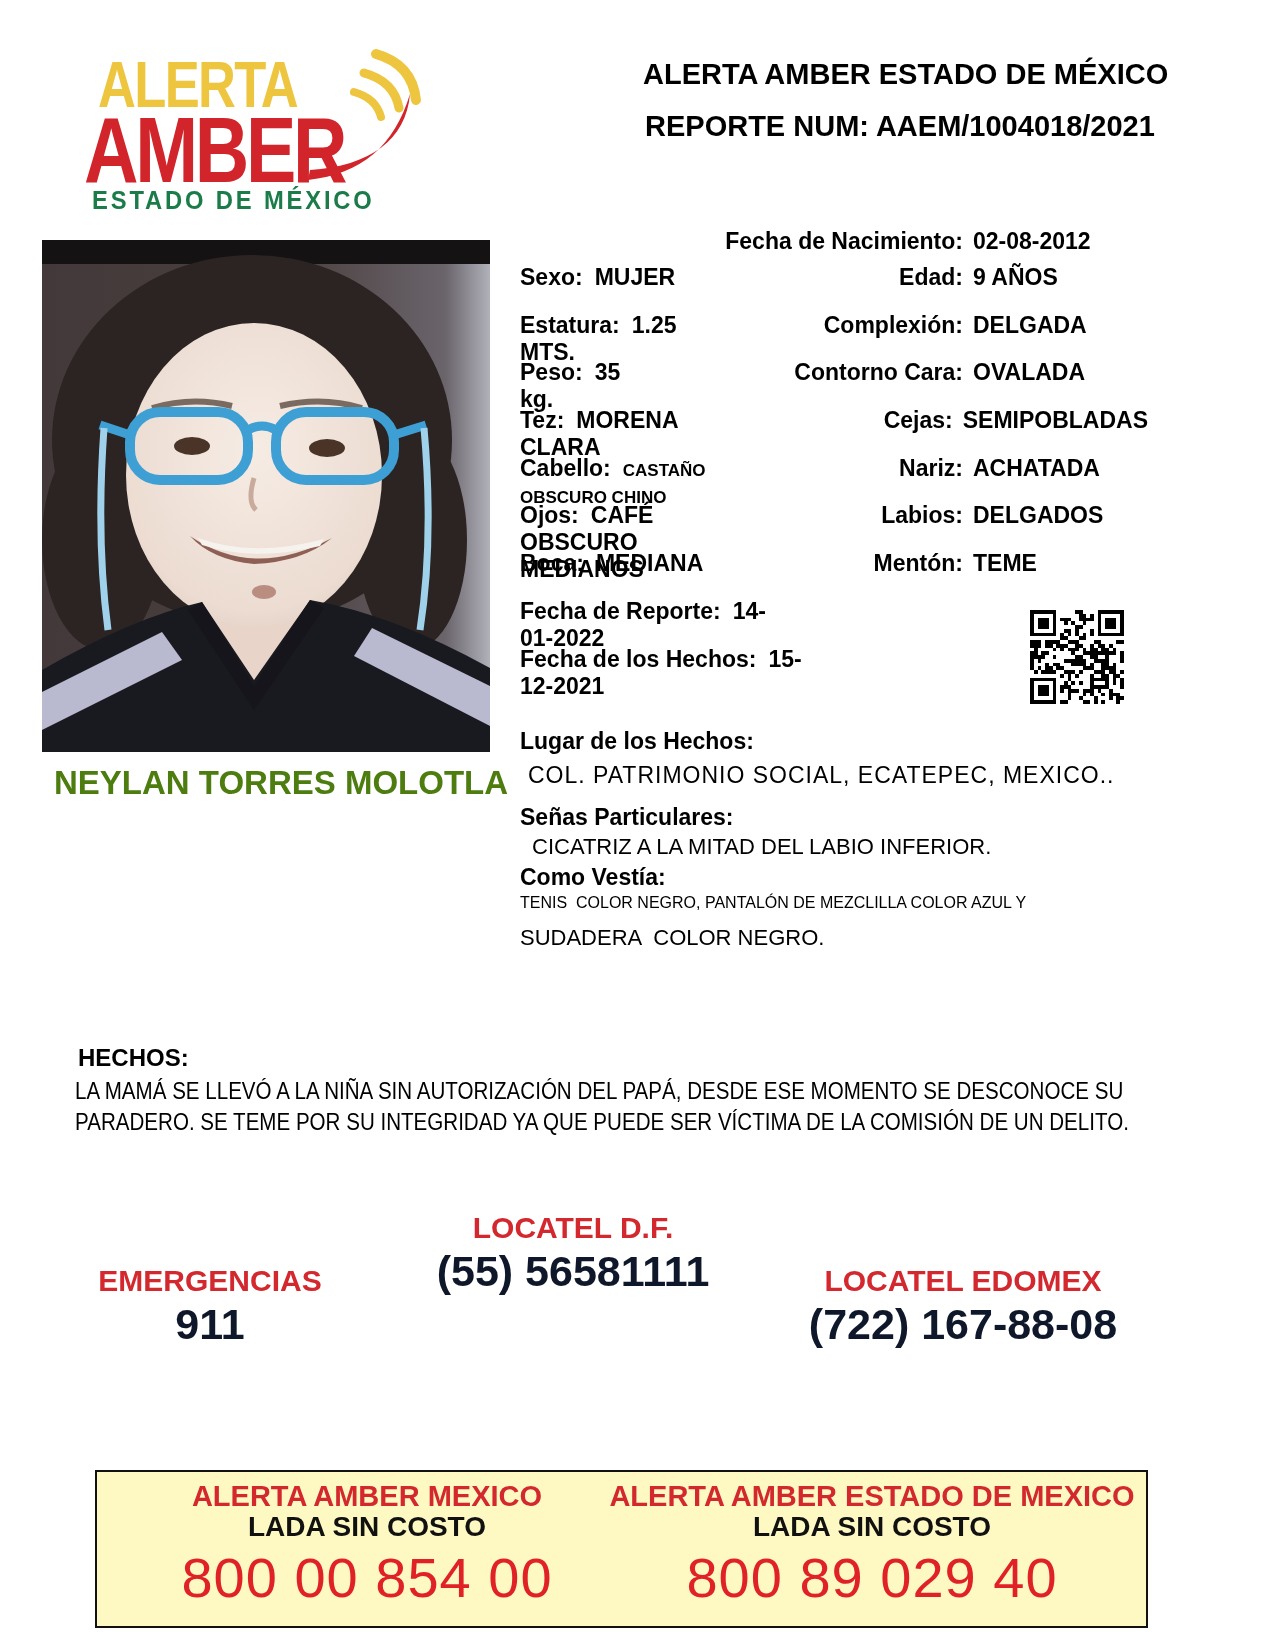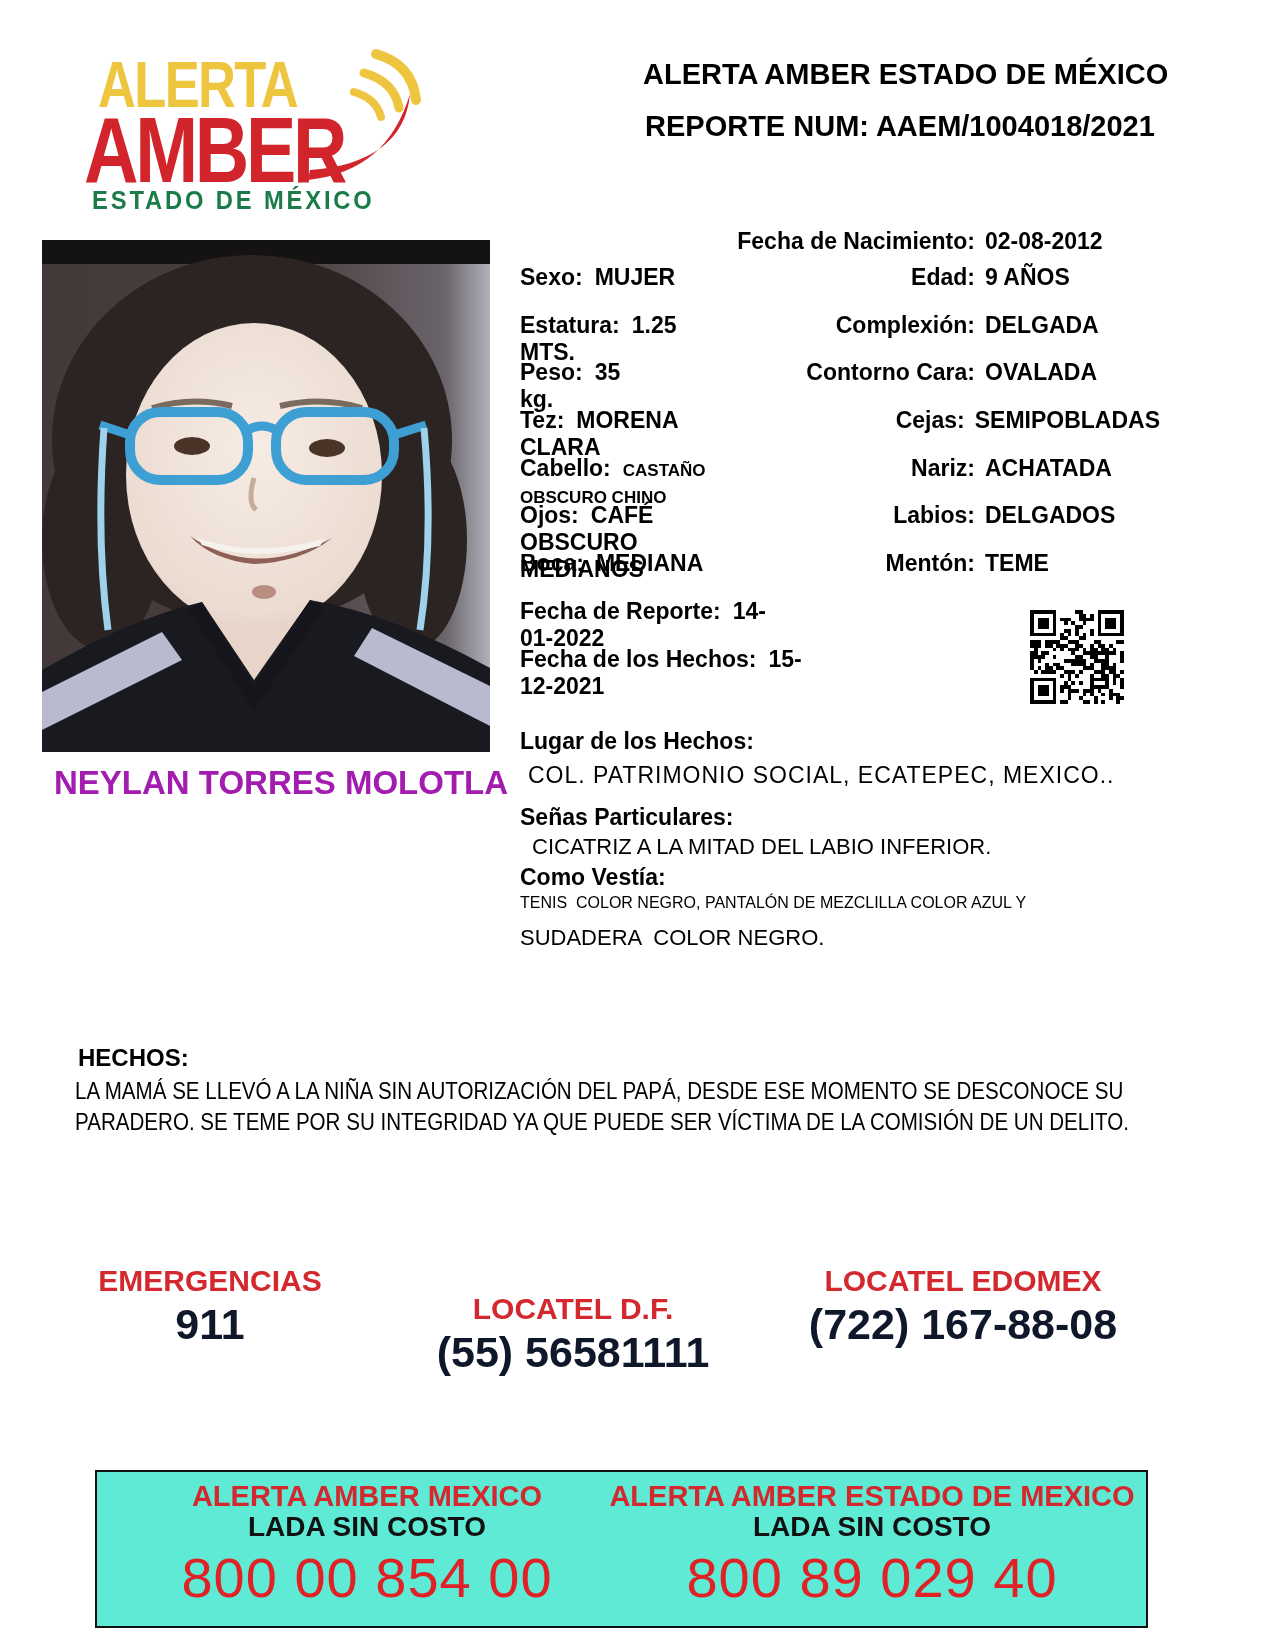--- a/index.html
+++ b/index.html
@@ -28,31 +28,31 @@
 
   
   .hdr-line1 { left:643px; top:58px;  font-size:29px; font-weight:700; white-space:nowrap; }
   .hdr-line2 { left:645px; top:110px; font-size:29px; font-weight:700; white-space:nowrap; }
 
   
   .photo { left:42px; top:240px; width:448px; height:512px; background:#2e2a2b; }
   .photo svg { display:block; width:100%; height:100%; }
 
   .child-name {
-    left:54px; top:764px; font-size:33px; font-weight:700; color:#a21caf;
+    left:54px; top:764px; font-size:33px; font-weight:700; color:#4d7c0f;
     white-space:nowrap; letter-spacing:0px;
   }
 
   
   .info { left:520px; top:0px; width:645px; height:1000px; }
   .irow { position:absolute; height:27px; font-size:23px; font-weight:700; white-space:nowrap; }
   .lpair { position:absolute; left:0; white-space:nowrap; }
   .lpair .val { margin-left:12px; white-space:pre-wrap; }
   .lpair .val.small { font-size:17px; }
-  .rpair { position:absolute; left:150px; width:490px; display:flex; }
+  .rpair { position:absolute; left:138px; width:490px; display:flex; }
   .rpair .rlabel { width:305px; text-align:right; }
   .rpair .val { margin-left:10px; white-space:nowrap; }
 
   .sec-label { position:absolute; font-size:23px; font-weight:700; white-space:nowrap; }
   .sec-value { position:absolute; font-size:23px; font-weight:400; white-space:pre-wrap; }
 
   
   .qr { left:1030px; top:610px; width:94px; height:94px; }
   .qr svg { display:block; width:100%; height:100%; }
 
@@ -61,27 +61,27 @@
   .hechos-text {
     left:75px; top:1076px; width:1215px; font-size:23.5px; line-height:31px;
     transform:scaleX(0.875); transform-origin:0 0;
   }
 
   
   .contact { position:absolute; text-align:center; }
   .contact .cname { font-size:30px; font-weight:700; color:#d3282e; letter-spacing:0px; white-space:nowrap; }
   .contact .cnum  { font-size:43px; font-weight:700; color:#0f172a; margin-top:2px; white-space:nowrap; }
   .contact1 { left:50px;  top:1264px; width:320px; }
-  .contact2 { left:388px; top:1292px; width:370px; }
+  .contact2 { left:388px; top:1211px; width:370px; }
   .contact3 { left:768px; top:1264px; width:390px; }
 
   
   .hotbox {
     left:95px; top:1470px; width:1053px; height:158px;
-    border:2px solid #111; background:#5eead4;
+    border:2px solid #111; background:#fef9c3;
   }
   .hotcol { position:absolute; top:8px; text-align:center; }
   .hotcol-1 { left:30px;  width:480px; }
   .hotcol-2 { left:510px; width:530px; }
   .hot-title { font-size:29px; font-weight:700; color:#d3282e; white-space:nowrap; }
   .hot-sub   { font-size:28px; font-weight:700; color:#111; margin-top:-2px; }
   .hot-num   { font-size:56px; font-weight:400; color:#e02227; margin-top:2px; white-space:nowrap; letter-spacing:1px; }
 </style>
 </head>
 <body>

